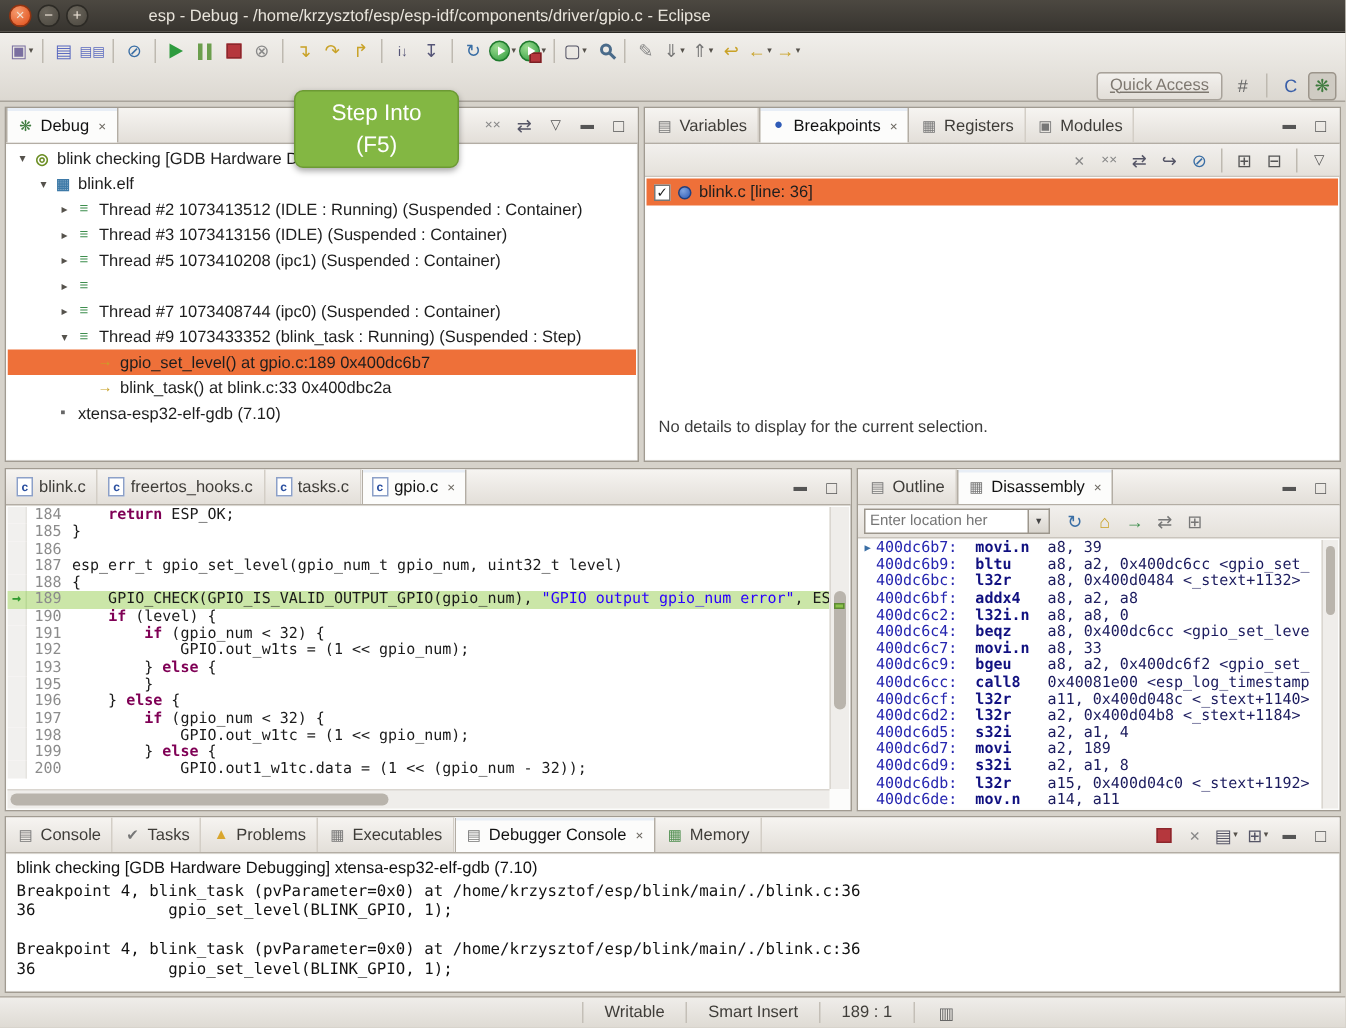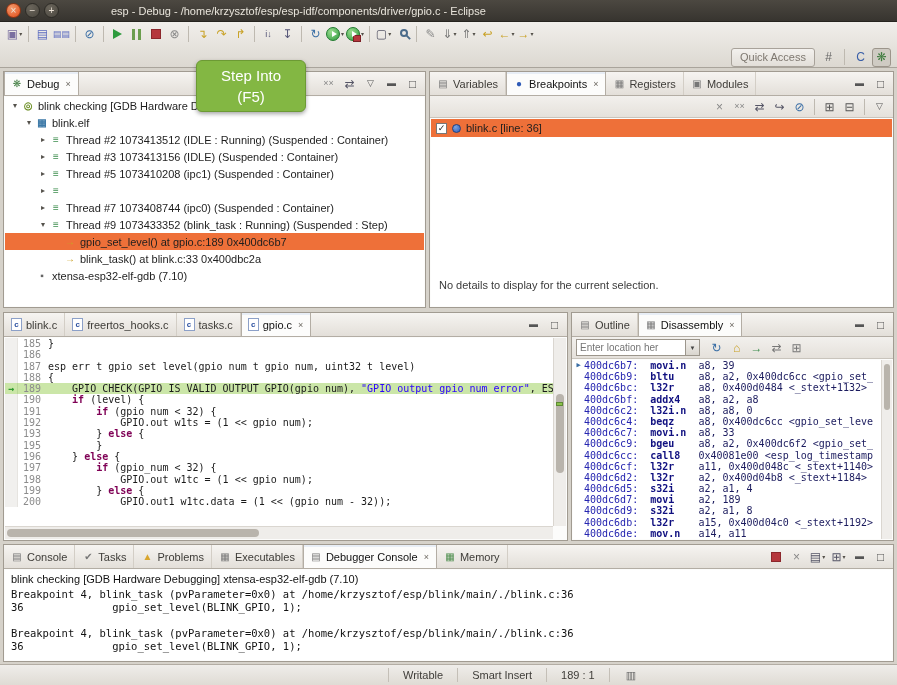--- a/index.html
+++ b/index.html
@@ -3,42 +3,42 @@
 <meta charset="utf-8">
 <style>
   *{margin:0;padding:0;box-sizing:border-box;}
   html,body{width:897px;height:685px;}
   body{font-family:"Liberation Sans",sans-serif;font-size:11px;color:#222;background:#D6D2CA;overflow:hidden;position:relative;}
 
   
   .titlebar{position:absolute;left:0;top:0;width:897px;height:22px;background:linear-gradient(#4C4841,#37342F);border-bottom:1px solid #26241F;display:flex;align-items:center;padding-left:6px;z-index:10;}
   .winbtn{width:15px;height:15px;border-radius:50%;margin-right:4px;display:inline-flex;align-items:center;justify-content:center;font-size:10px;line-height:1;color:#EDE4D8;background:radial-gradient(circle at 35% 30%,#6B665C,#4A463E);border:1px solid #2C2A25;}
   .winbtn.close{background:radial-gradient(circle at 35% 30%,#F59B6E,#DF4B16);border:1px solid #913311;}
-  .title-text{margin-left:48px;font-size:11px;color:#E8E4DB;white-space:nowrap;overflow:hidden;}
+  .title-text{margin-left:36px;font-size:11px;color:#E8E4DB;white-space:nowrap;overflow:hidden;}
 
   
   .toolbar{position:absolute;left:0;top:22px;width:897px;height:46px;background:linear-gradient(#F1EFEB,#DCD8D1);border-bottom:1px solid #A9A49B;z-index:5;}
   .trow1{display:flex;align-items:center;height:24px;padding-left:5px;}
   .trow2{display:flex;align-items:center;height:22px;justify-content:flex-end;padding-right:6px;gap:4px;}
   .ticon{height:19px;min-width:19px;padding:0 1px;display:inline-flex;align-items:center;justify-content:center;border-radius:2px;font-size:12px;line-height:1;}
   .ticon .glyph{display:inline-block;}
   .ti-small .glyph{font-size:9px;}
   .dd{font-size:6px;color:#55514A;margin-left:1px;}
   .tsep{width:1px;height:16px;background:#BEB9B0;margin:0 4px;flex:none;}
   .sh-play{width:0;height:0;border-left:9px solid #2E9B3E;border-top:5px solid transparent;border-bottom:5px solid transparent;}
   .sh-stop{width:10px;height:10px;background:#B5373D;border:1px solid #8C272C;}
   .sh-pause{width:9px;height:11px;border-left:3px solid #6B9E4D;border-right:3px solid #6B9E4D;}
   .sh-run{width:14px;height:14px;border-radius:50%;background:radial-gradient(circle at 35% 30%,#9ADB8F,#2E9B3E);border:1px solid #1F7A2D;position:relative;}
   .sh-run::after{content:'';position:absolute;left:5px;top:3px;border-left:5px solid #fff;border-top:3px solid transparent;border-bottom:3px solid transparent;}
   .sh-ext{width:14px;height:14px;border-radius:50%;background:radial-gradient(circle at 35% 30%,#9ADB8F,#2E9B3E);border:1px solid #1F7A2D;position:relative;}
   .sh-ext::after{content:'';position:absolute;left:5px;top:3px;border-left:5px solid #fff;border-top:3px solid transparent;border-bottom:3px solid transparent;}
   .sh-ext::before{content:'';position:absolute;right:-2px;bottom:-2px;width:6px;height:5px;background:#B5373D;border:1px solid #7C2025;}
   .sh-search{width:8px;height:8px;border:2px solid #4A6B8A;border-radius:50%;position:relative;margin:-2px -2px 0 0;}
   .sh-search::after{content:'';position:absolute;width:6px;height:2px;background:#4A6B8A;transform:rotate(45deg);right:-5px;bottom:-3px;}
-  .quick-access{border:1px solid #A8A29A;border-radius:3px;padding:2px 8px 3px;color:#7E7870;background:linear-gradient(#F3F1EE,#E2DED8);}
+  .quick-access{border:1px solid #A8A29A;border-radius:3px;padding:2px 8px 3px;color:#7E7870;background:linear-gradient(#F3F1EE,#E2DED8);text-decoration:underline;}
   .persp{border:1px solid transparent;}
   .persp.active{background:#CFCBC3;border:1px solid #9C958B;border-radius:3px;}
 
   
   .panel{position:absolute;background:#FCFCFB;border:1px solid #A19B91;}
   #debug-panel{left:3px;top:71px;width:423px;height:237px;}
   #breakpoints-panel{left:429px;top:71px;width:465px;height:237px;}
   #editor-panel{left:3px;top:312px;width:565px;height:229px;}
   #disasm-panel{left:571px;top:312px;width:323px;height:229px;}
   #console-panel{left:3px;top:544px;width:891px;height:118px;}
@@ -407,20 +407,25 @@
     <span class="tb-actions">
         <span class="ticon ti-small">
           <span class="glyph" style="color: rgb(85, 85, 85);">▬</span>
         </span>
         <span class="ticon">
           <span class="glyph" style="color: rgb(85, 85, 85);">□</span>
         </span>
       </span>
   </div>
   <div class="ed-body">
+      <div class="cl">
+        <span class="cl-marker"></span>
+        <span class="cl-num">184</span>
+        <span class="cl-code"><span>    </span><span class="kw">return</span><span> ESP_OK;</span></span>
+      </div>
       <div class="cl">
         <span class="cl-marker"></span>
         <span class="cl-num">185</span>
         <span class="cl-code"><span>}</span></span>
       </div>
       <div class="cl">
         <span class="cl-marker"></span>
         <span class="cl-num">186</span>
         <span class="cl-code"></span>
       </div>

